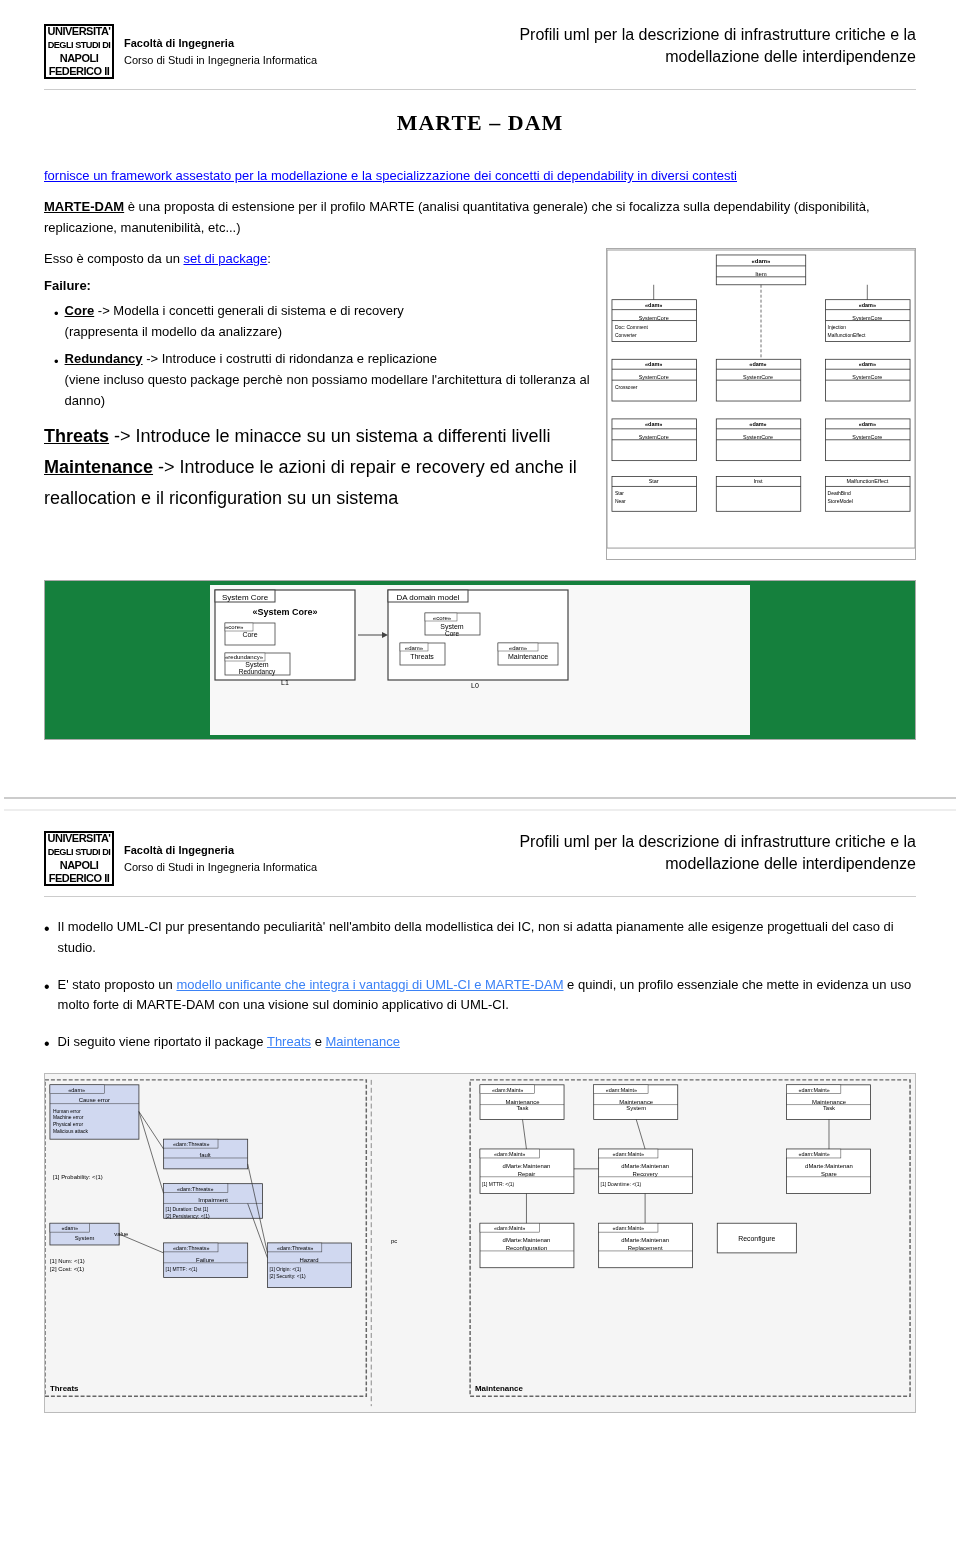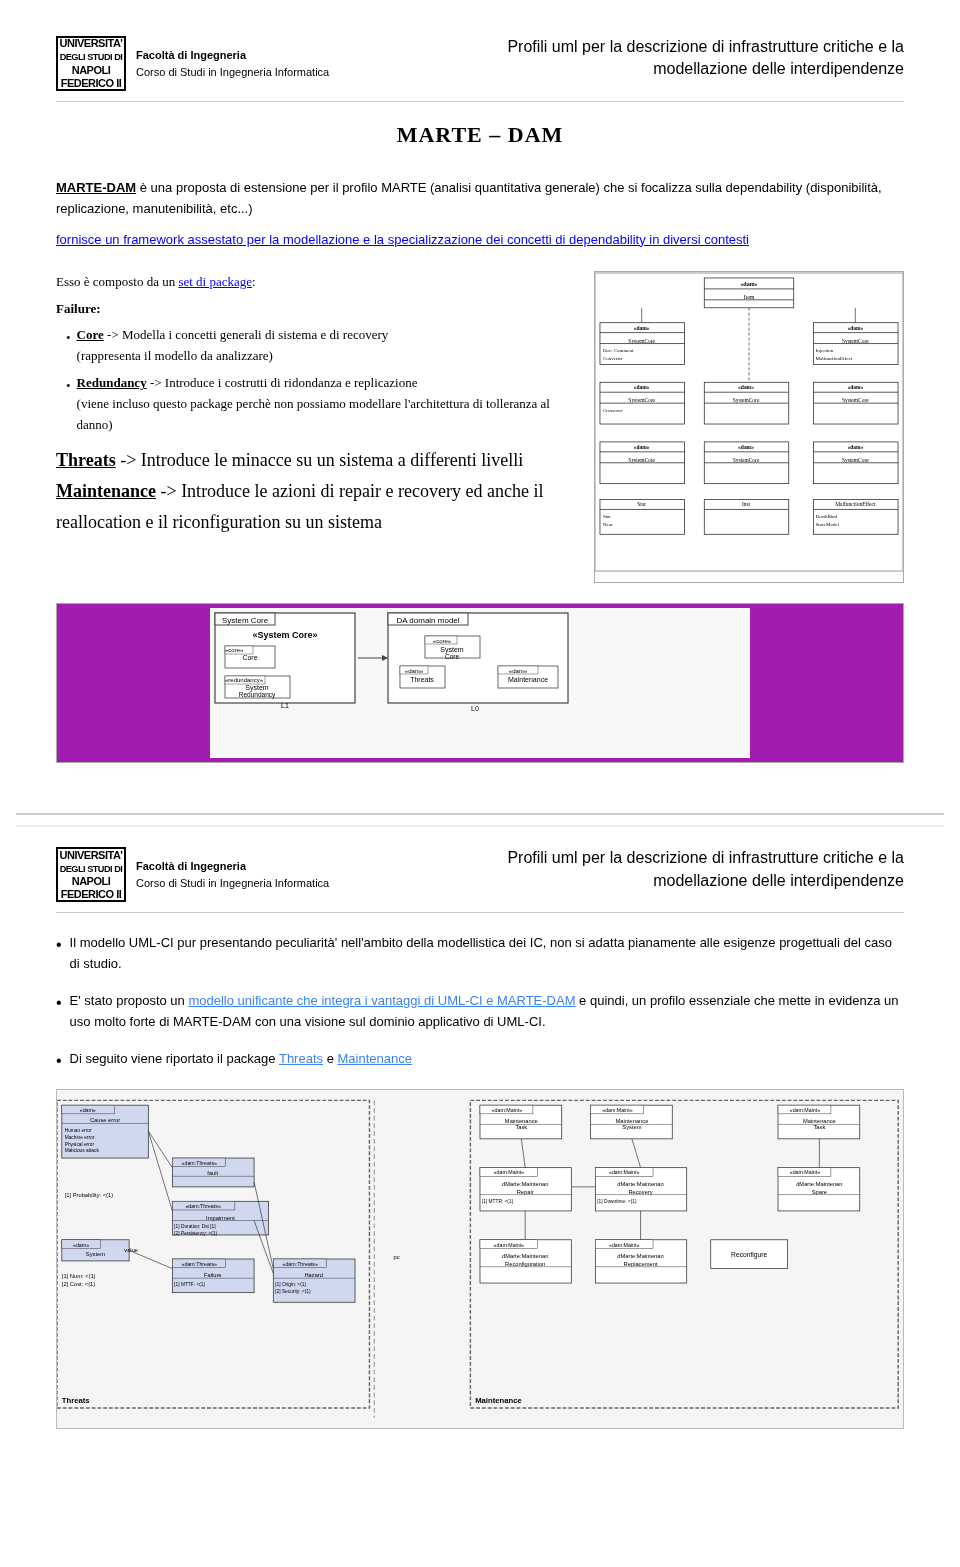--- a/index.html
+++ b/index.html
@@ -5,21 +5,21 @@
     * { margin: 0; padding: 0; box-sizing: border-box; }
     body {
       font-family: Arial, sans-serif;
       font-size: 13px;
       color: #000;
       background: #fff;
       width: 960px;
     }
     .page {
       width: 960px;
-      padding: 16px;
+      padding: 4px;
     }
     
     .page1 {
       padding: 20px 40px 40px 40px;
       min-height: 783px;
     }
     .header {
       display: flex;
       align-items: flex-start;
       justify-content: space-between;
@@ -80,22 +80,21 @@
       font-weight: bold;
       text-decoration: underline;
     }
     .intro-link {
       color: #00f;
       text-decoration: underline;
     }
     .content-section {
       display: flex;
       gap: 12px;
-      margin-top: 21px;
-      font-family: Liberation Serif, serif;
+      margin-top: 10px;
     }
     .content-left {
       flex: 1;
     }
     .content-right {
       width: 310px;
       border: 1px solid #aaa;
       background: #f9f9f9;
       display: flex;
       align-items: center;
@@ -135,21 +134,21 @@
     }
     .threats-maintenance {
       margin-top: 10px;
       font-size: 18px;
       line-height: 1.7;
     }
     .bottom-diagram {
       margin-top: 20px;
       border: 1px solid #aaa;
       height: 160px;
-      background: #a21caf;
+      background: #15803d;
       display: flex;
       align-items: center;
       justify-content: center;
       overflow: hidden;
     }
     
     .page2 {
       padding: 20px 40px 40px 40px;
       margin-top: 0;
       border-top: 2px solid #eee;
@@ -204,24 +203,24 @@
           <div class="faculty">Facoltà di Ingegneria</div>
           <div>Corso di Studi in Ingegneria Informatica</div>
         </div>
       </div>
       <div class="header-right">Profili uml per la descrizione di infrastrutture critiche e la modellazione delle interdipendenze</div>
     </div>
 
     <div class="page-title">MARTE – DAM</div>
 
     <div class="intro-text">
+      <a class="intro-link" href="#">fornisce un framework assestato per la modellazione e la specializzazione dei concetti di dependability in diversi contesti</a>
+    </div>
+    <div class="intro-text">
       <strong>MARTE-DAM</strong><span> è una proposta di estensione per il profilo MARTE (analisi quantitativa generale) che si focalizza sulla dependability (disponibilità, replicazione, manutenibilità, etc...)</span>
-    </div>
-    <div class="intro-text">
-      <a class="intro-link" href="#">fornisce un framework assestato per la modellazione e la specializzazione dei concetti di dependability in diversi contesti</a>
     </div>
 
     <div class="content-section">
       <div class="content-left">
 
         <div class="set-description">
           <span>Esso è composto da un </span><a class="intro-link" href="#">set di package</a><span>:</span>
         </div>
         <div class="system-label">Failure:</div>
 

